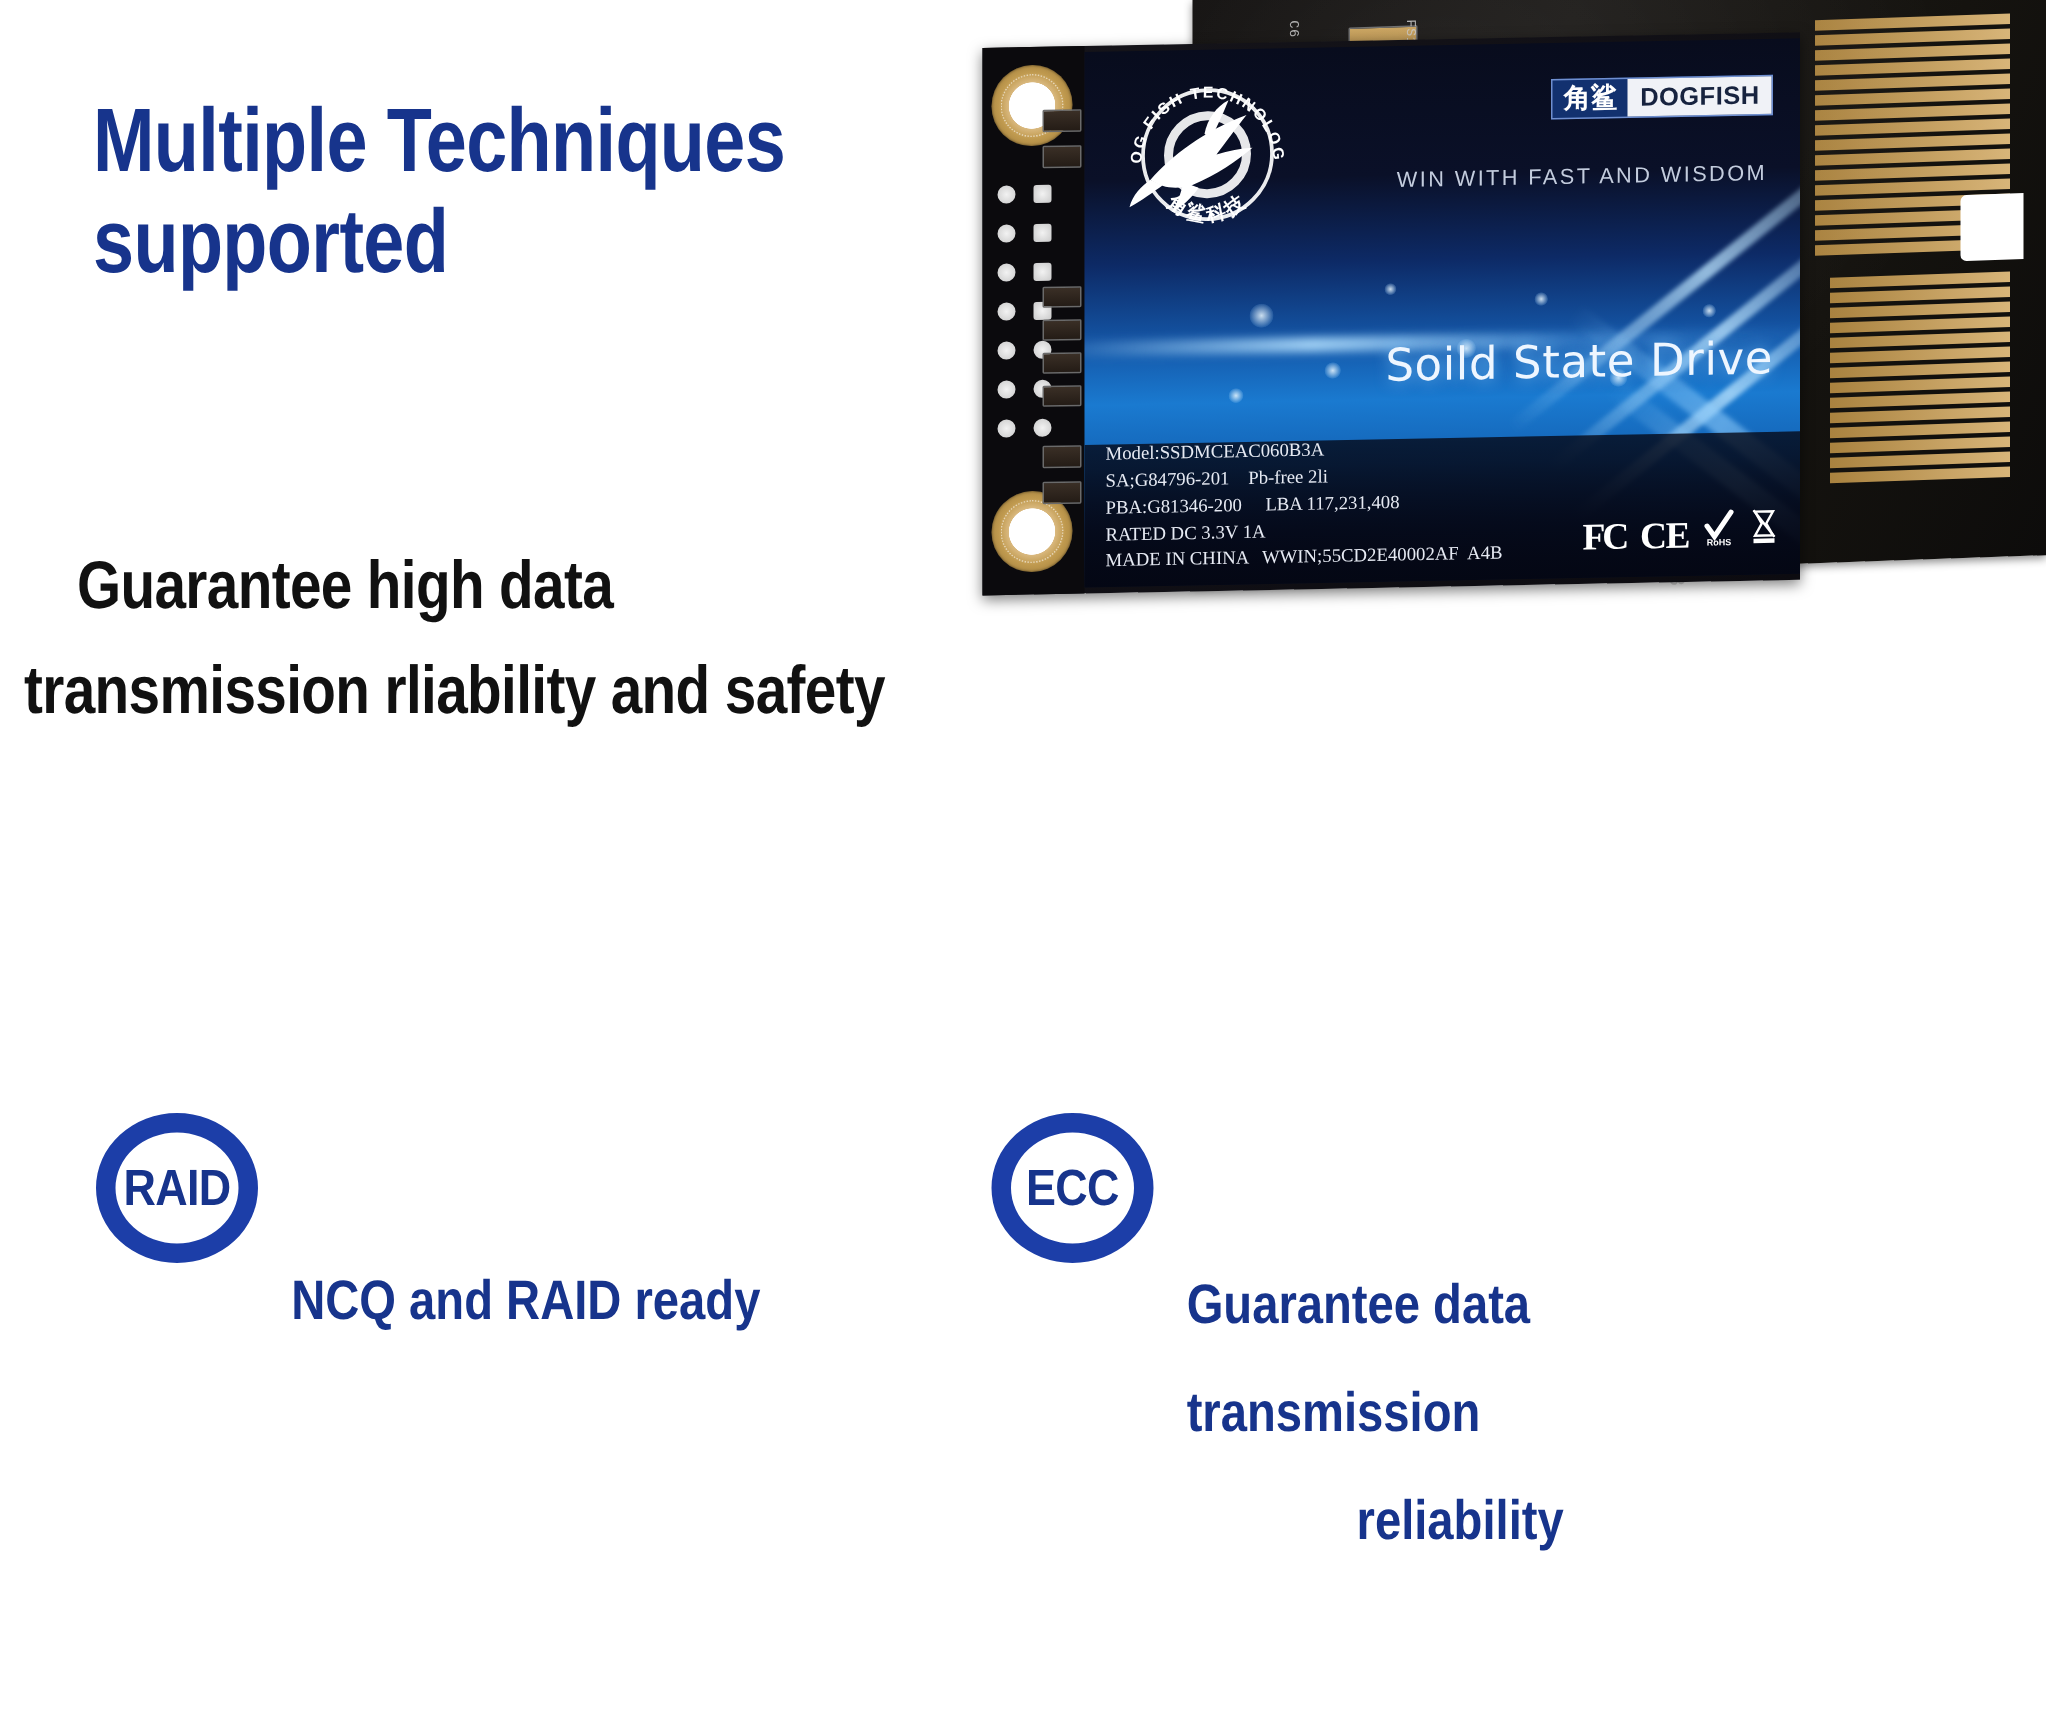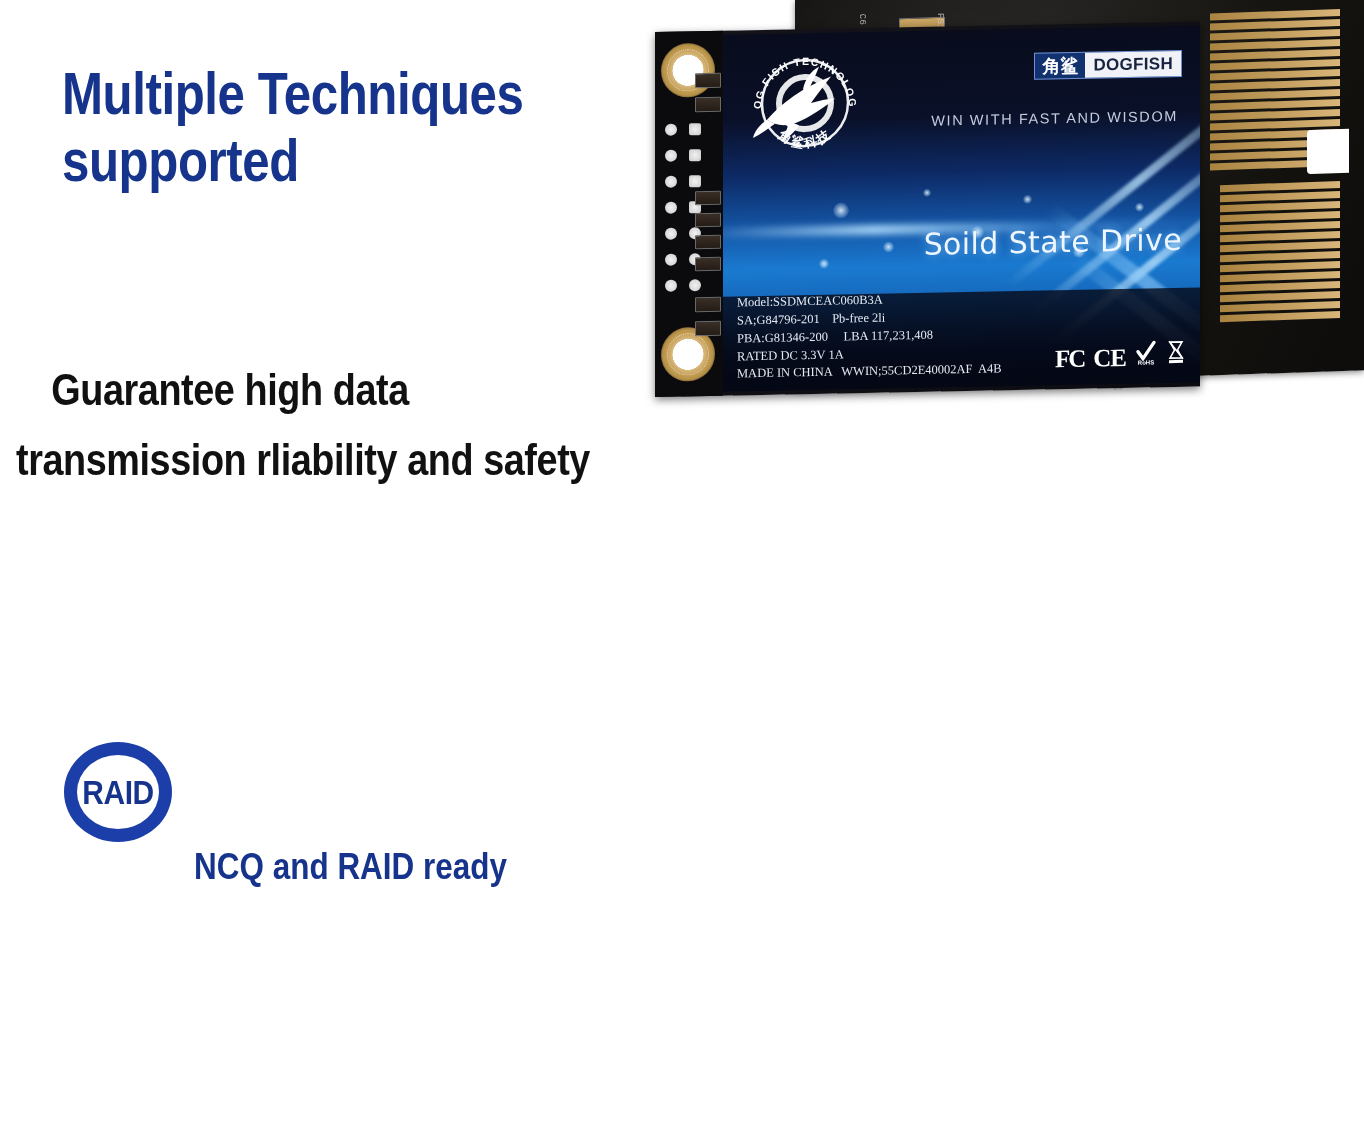--- a/index.html
+++ b/index.html
@@ -389,15 +389,25 @@
     <div class="f-cell c1">
       <div class="badge raid">
         <div class="ring"></div>
         <div class="txt">RAID</div>
       </div>
       <div class="f-text">
         <span>NCQ and RAID ready</span>
       </div>
     </div>
 
+    <div class="f-cell c2">
+      <div class="badge ecc">
+        <div class="ring"></div>
+        <div class="txt">ECC</div>
+      </div>
+      <div class="f-text wrap2">
+        <span>Guarantee data transmission</span>
+        <span class="ctr">reliability</span>
+      </div>
+    </div>
   </div>
 
 </div>
 
 </body></html>

